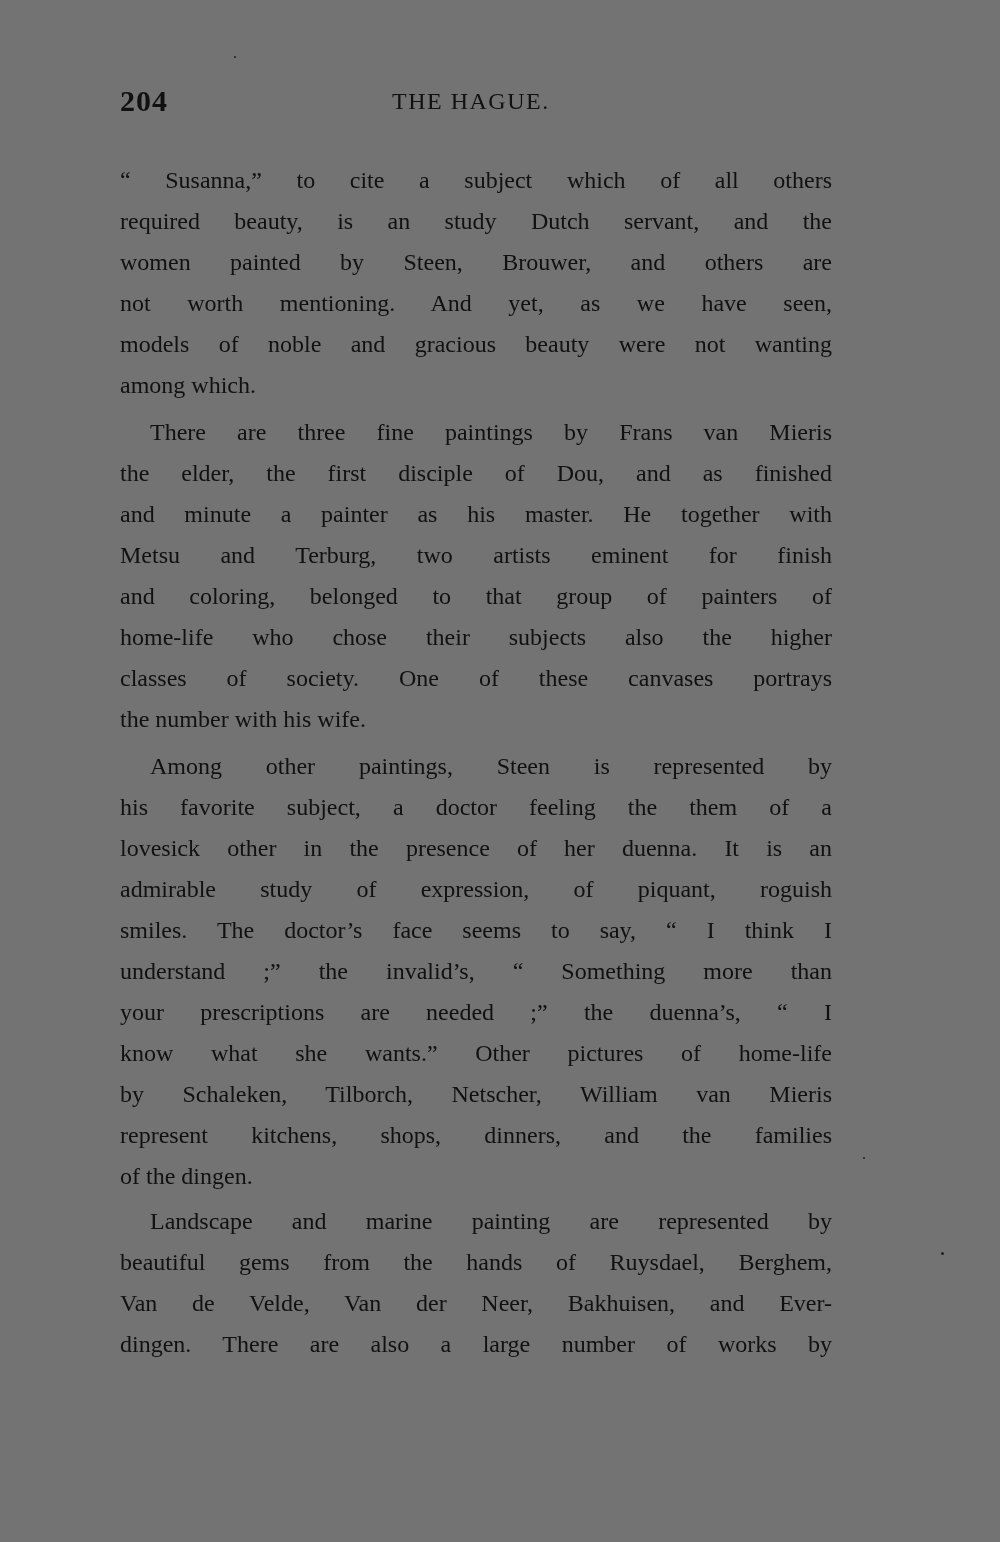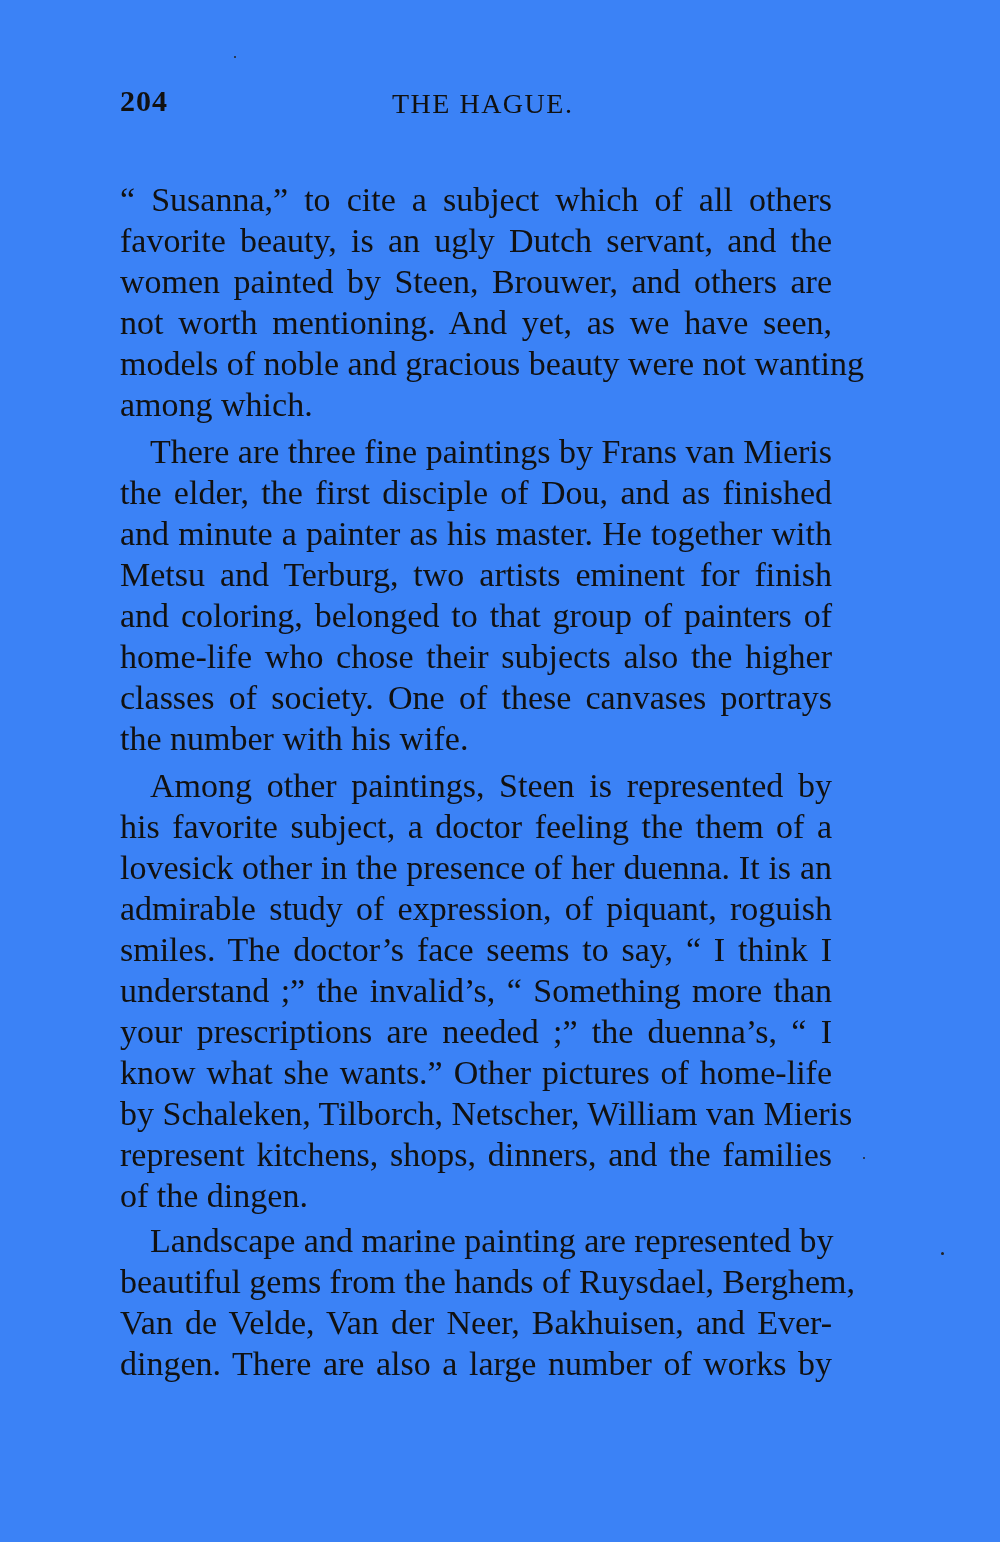--- a/index.html
+++ b/index.html
@@ -13,55 +13,54 @@
       position: relative;
       overflow: hidden;
       font-family: "Liberation Serif", "DejaVu Serif", serif;
       color: #111111;
     }
     .page {
       position: absolute;
       left: 0; top: 0;
       width: 1000px;
       height: 1542px;
-      background: #3b82f6;
+      background: #737373;
     }
     .header {
       position: absolute;
       left: 120px;
       top: 84px;
       width: 715px;
       height: 40px;
     }
     .page-number {
       position: absolute;
       left: 0;
       top: 0;
       font-size: 30px;
       font-weight: bold;
       letter-spacing: 1px;
     }
     .running-head {
       position: absolute;
       left: 272px;
       top: 4px;
-      font-size: 28px;
+      font-size: 24px;
       letter-spacing: 1.5px;
     }
     .line {
       position: absolute;
       left: 120px;
       width: 712px;
       height: 40px;
-      font-size: 34px;
+      font-size: 24px;
       line-height: 40px;
       white-space: nowrap;
       text-align: justify;
       text-align-last: justify;
-      margin-top: 20px;
     }
     .line.indent {
       left: 150px;
       width: 682px;
     }
     .line.last {
       text-align-last: left;
     }
     .speck {
       position: absolute;
@@ -77,21 +76,21 @@
 <div class="page">
 
   <div class="header">
     <span class="page-number">204</span>
     <span class="running-head">THE HAGUE.</span>
   </div>
 
   <div>
 
     <div class="line" style="top:160px">“ Susanna,” to cite a subject which of all others</div>
-    <div class="line" style="top:201px">favorite beauty, is an ugly Dutch servant, and the</div>
+    <div class="line" style="top:201px">required beauty, is an study Dutch servant, and the</div>
     <div class="line" style="top:242px">women painted by Steen, Brouwer, and others are</div>
     <div class="line" style="top:283px">not worth mentioning.  And yet, as we have seen,</div>
     <div class="line" style="top:324px">models of noble and gracious beauty were not wanting</div>
     <div class="line last" style="top:365px">among which.</div>
 
     <div class="line indent" style="top:412px">There are three fine paintings by Frans van Mieris</div>
     <div class="line" style="top:453px">the elder, the first disciple of Dou, and as finished</div>
     <div class="line" style="top:494px">and minute a painter as his master.  He together with</div>
     <div class="line" style="top:535px">Metsu and Terburg, two artists eminent for finish</div>
     <div class="line" style="top:576px">and coloring, belonged to that group of painters of</div>

